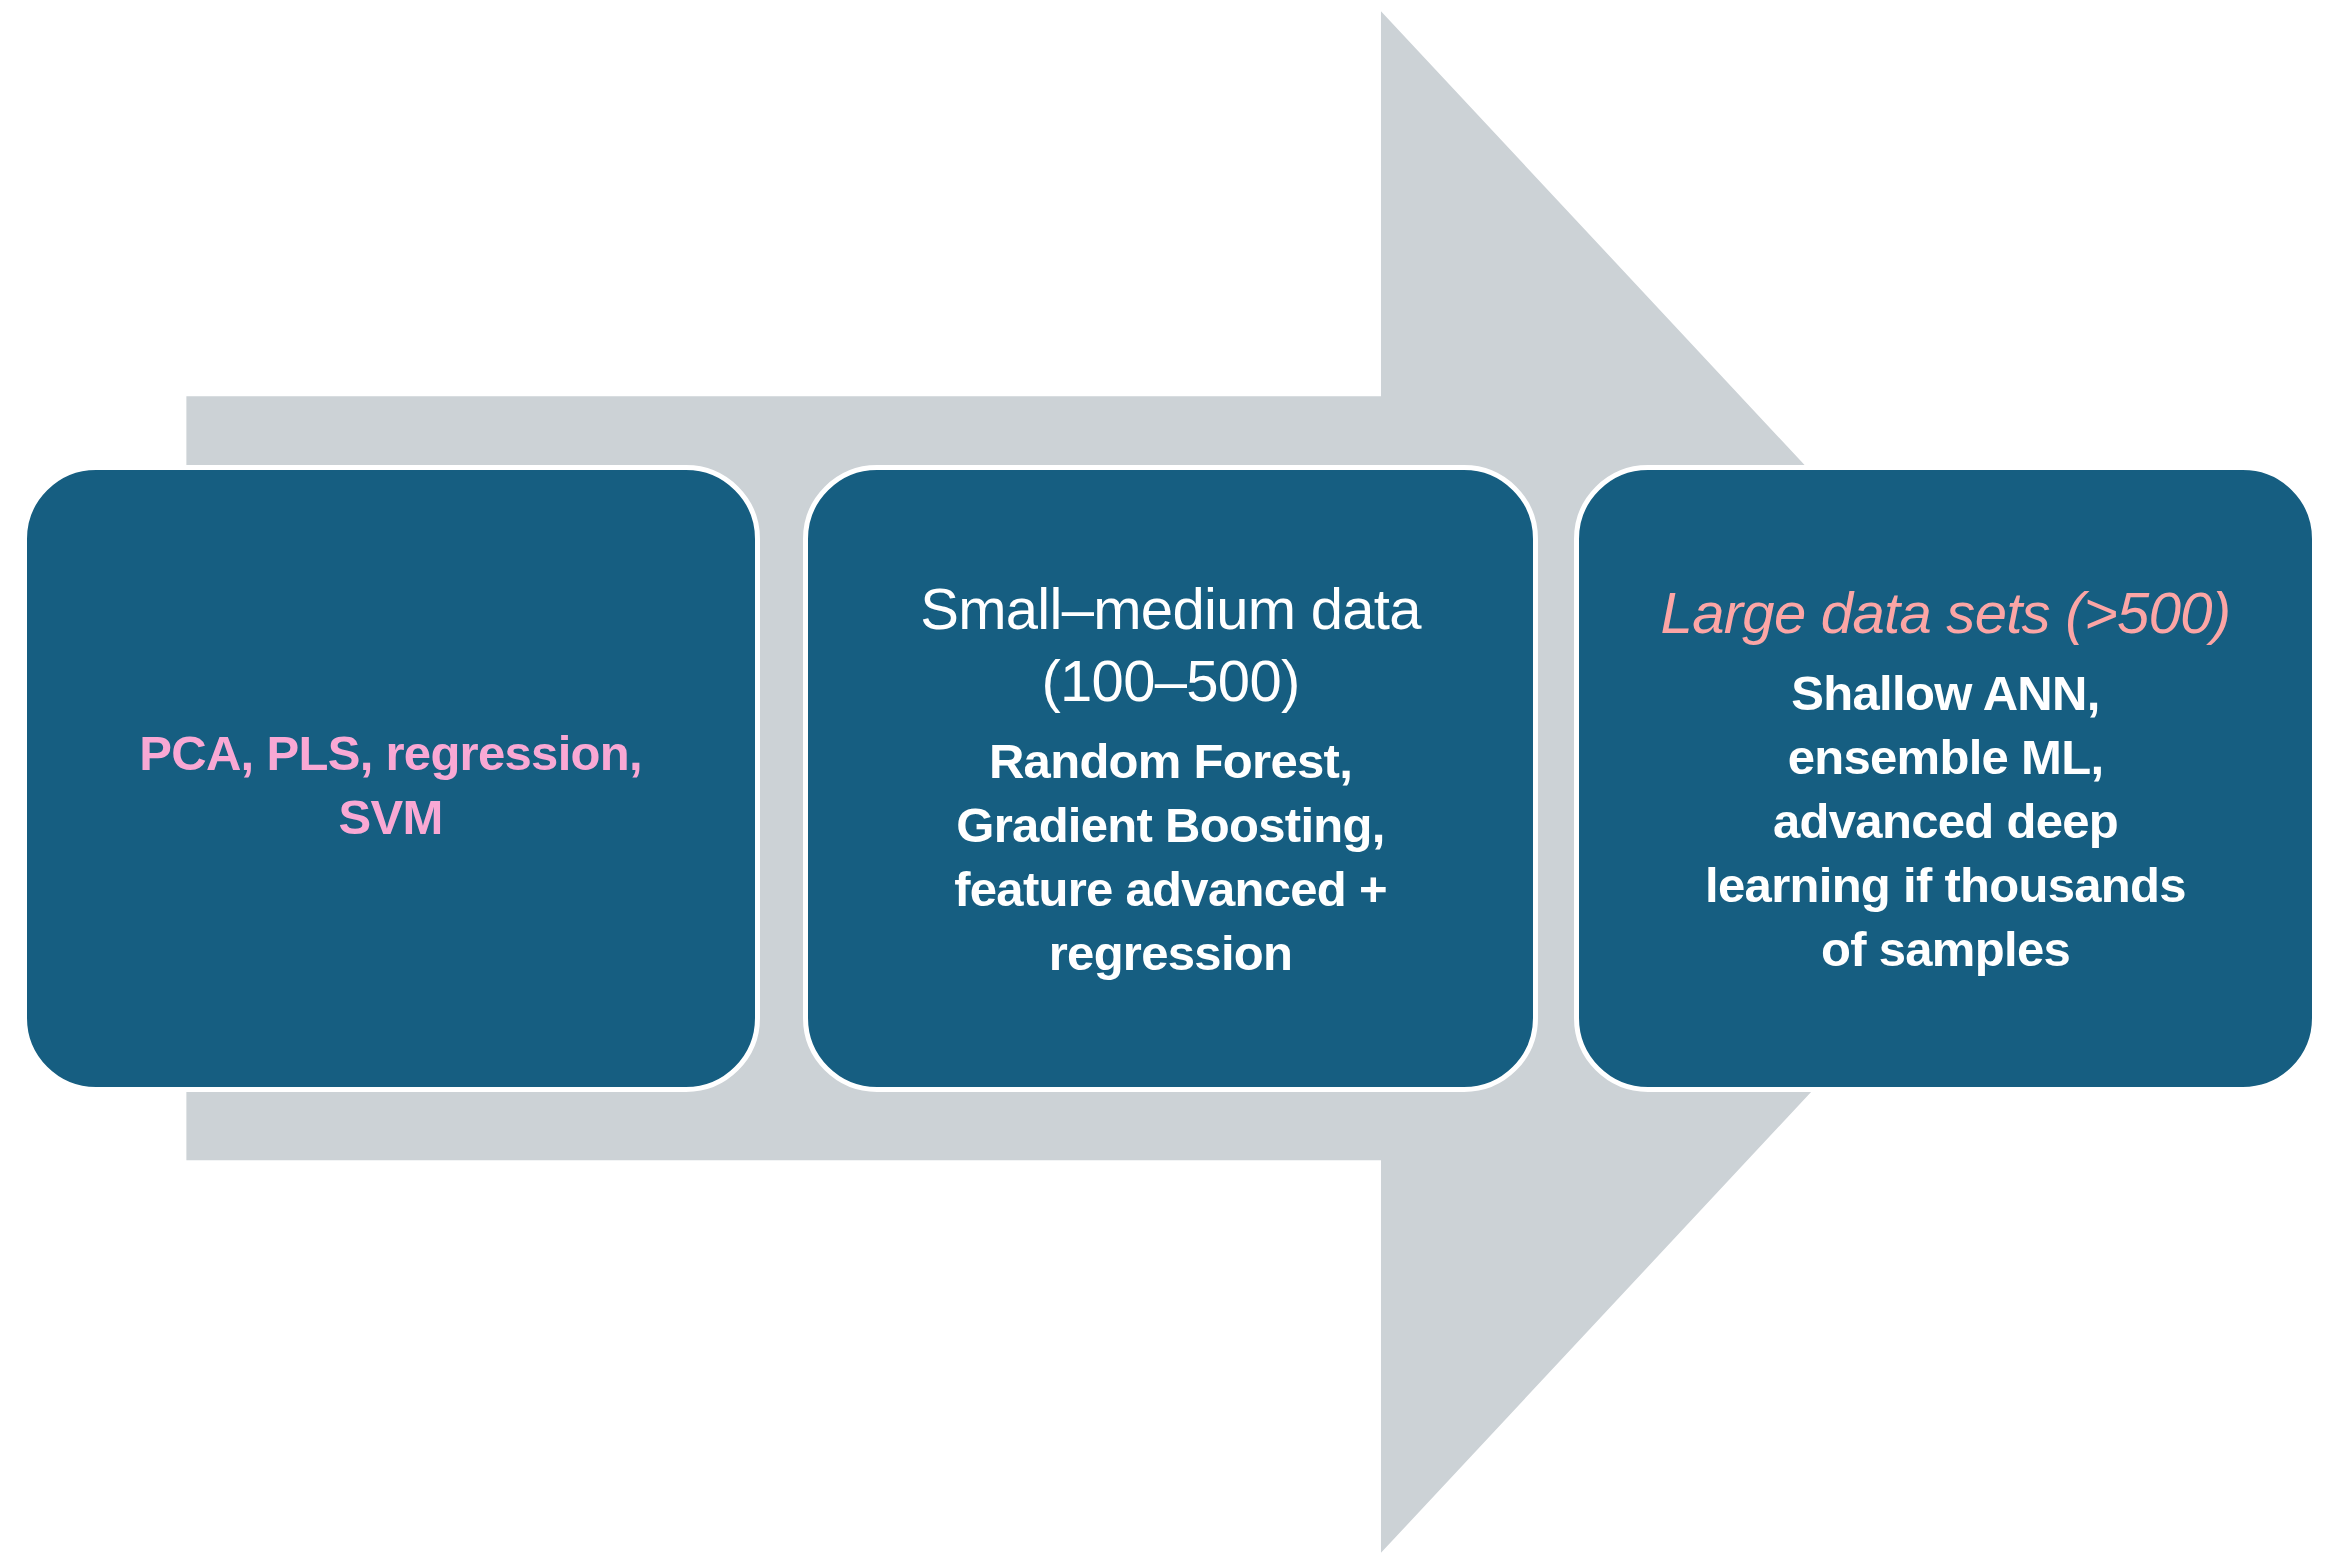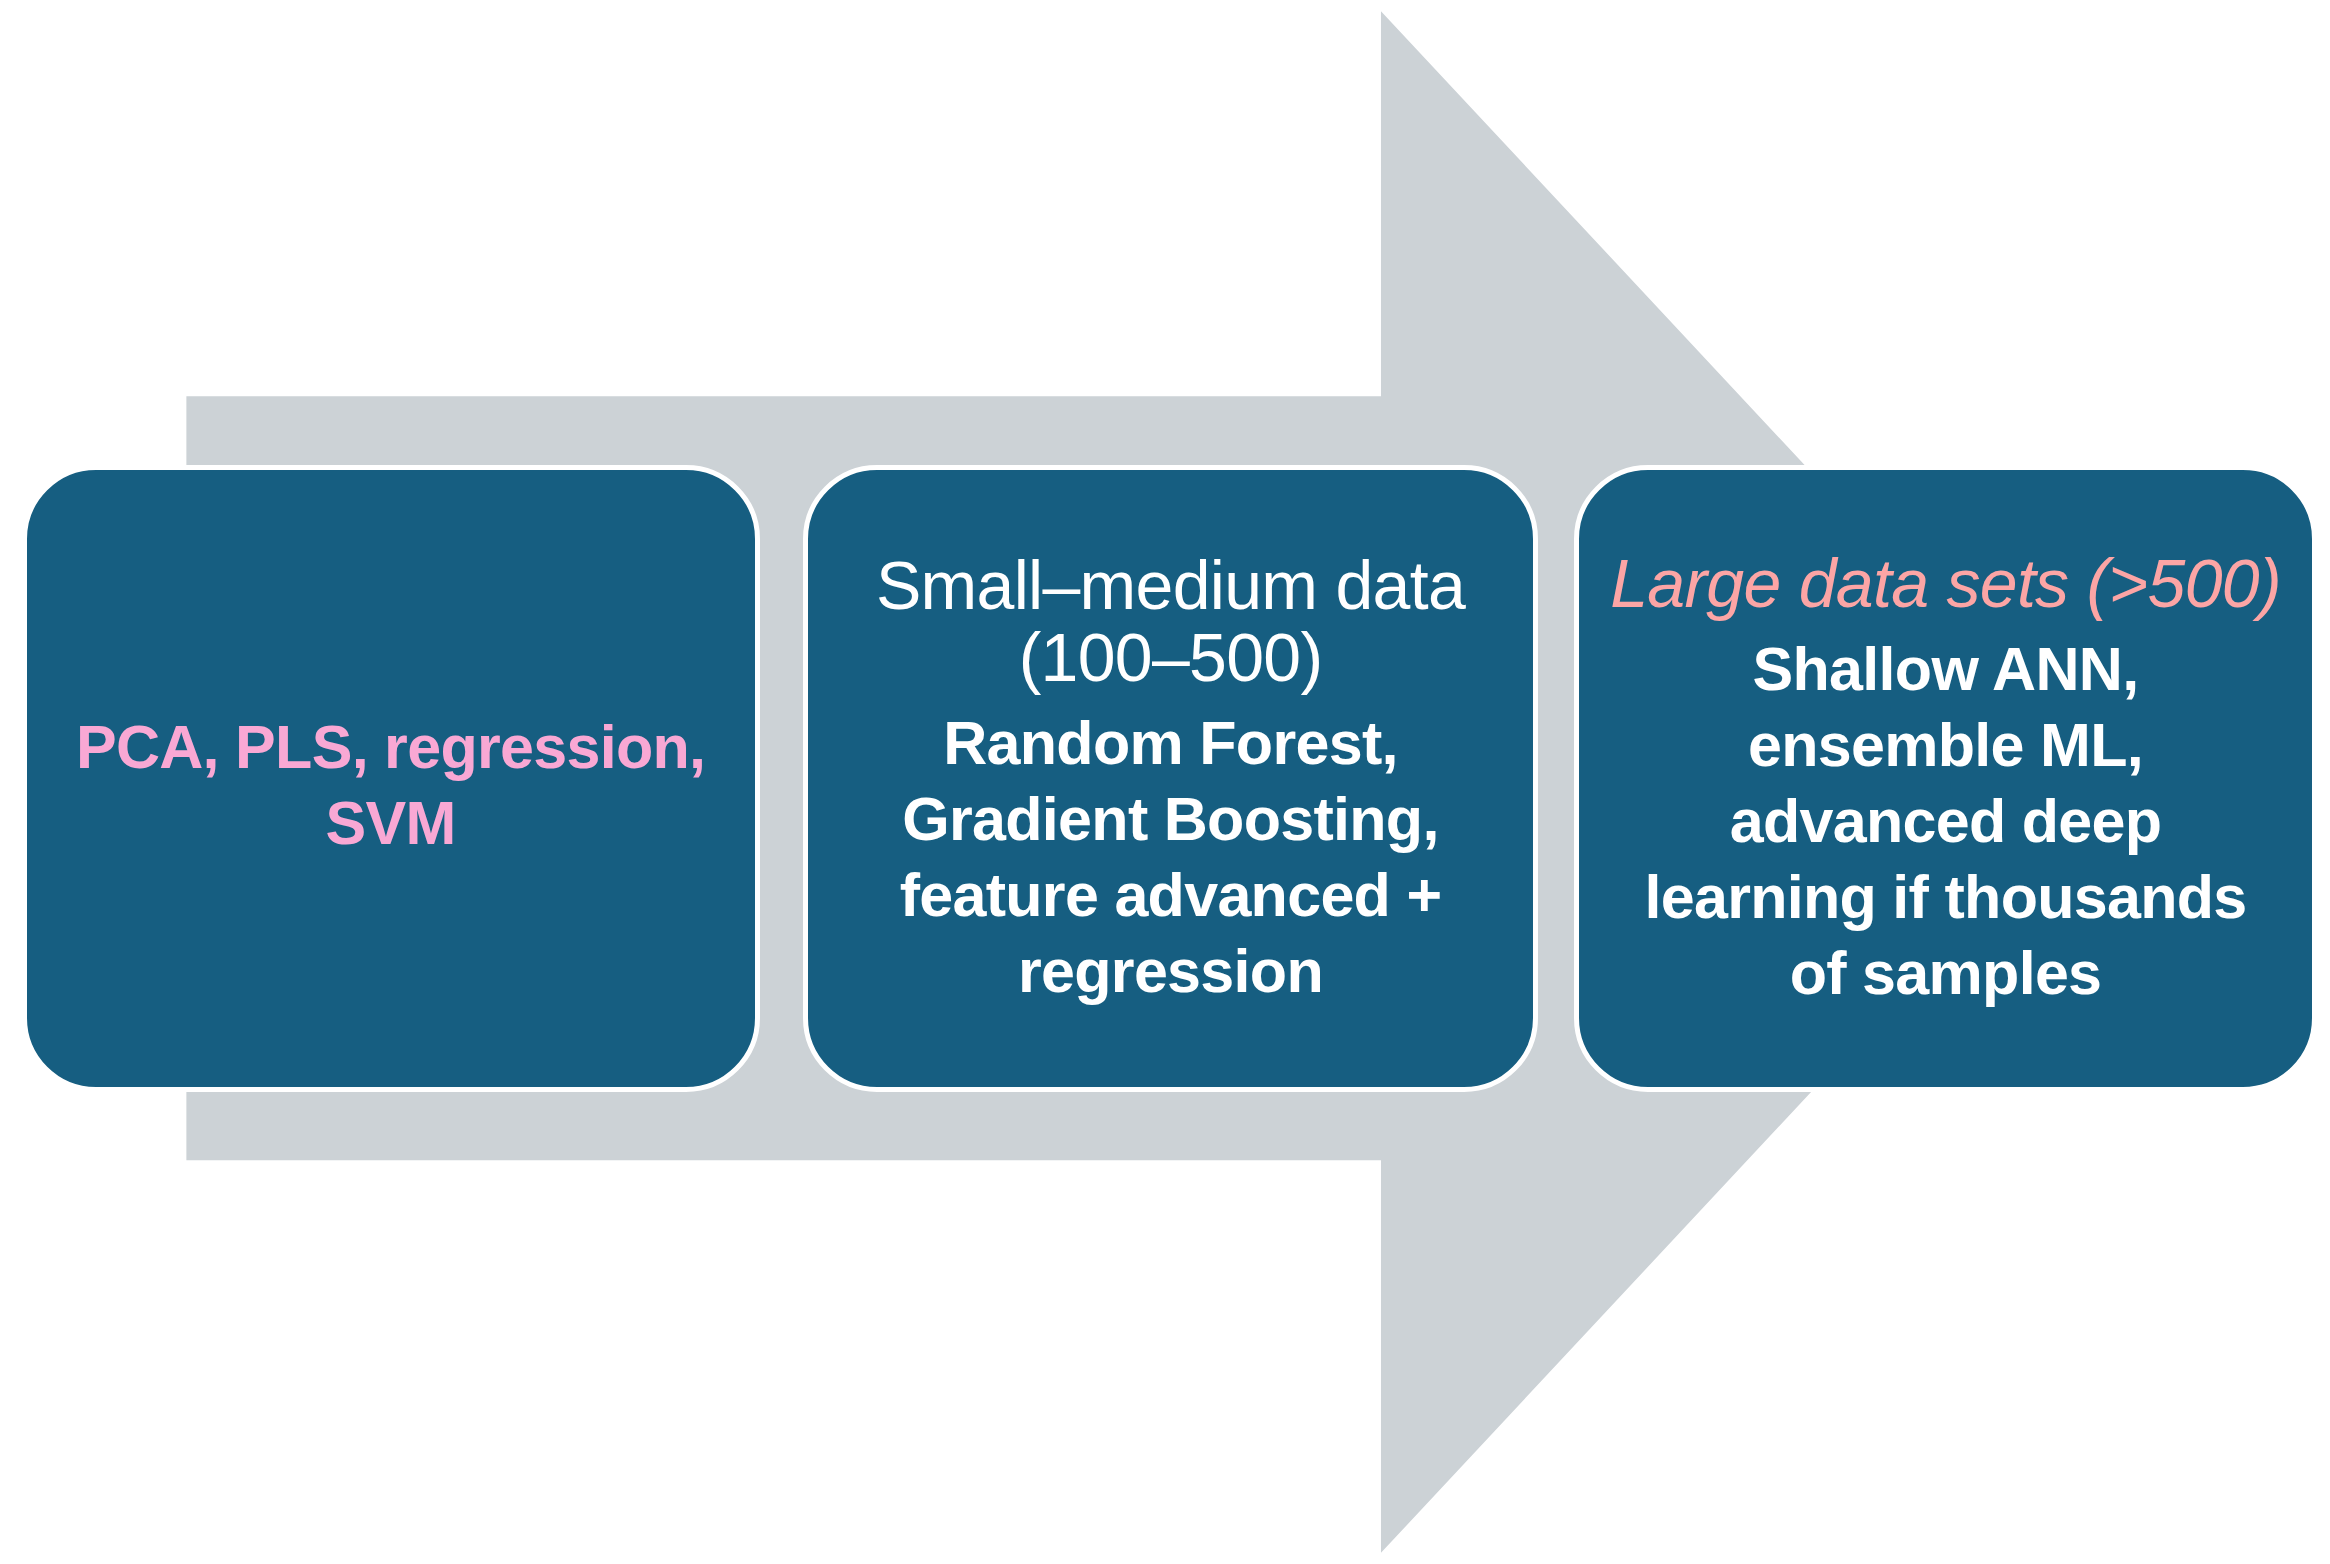--- a/index.html
+++ b/index.html
@@ -24,30 +24,30 @@
     border: 5.2px solid #ffffff;
     border-radius: 74px;
     display: flex;
     flex-direction: column;
     align-items: center;
     justify-content: center;
     text-align: center;
     padding: 15px 30px;
   }
   .stage-heading {
-    font-size: 68px;
+    font-size: 58px;
     font-weight: 400;
     line-height: 72px;
     white-space: pre-line;
     letter-spacing: -0.7px;
   }
   .stage-methods {
-    font-size: 61px;
+    font-size: 49px;
     font-weight: 700;
-    line-height: 76px;
+    line-height: 64px;
     white-space: pre-line;
     letter-spacing: -0.7px;
     margin-top: 12px;
   }
   .box1 { left: 21.6px;   top: 465px; width: 738px; height: 627px; }
   .box2 { left: 803px; top: 465px; width: 735px; height: 627px; }
   .box3 { left: 1574px; top: 465px; width: 743px; height: 627px; }
 </style>
 </head>
 <body>

